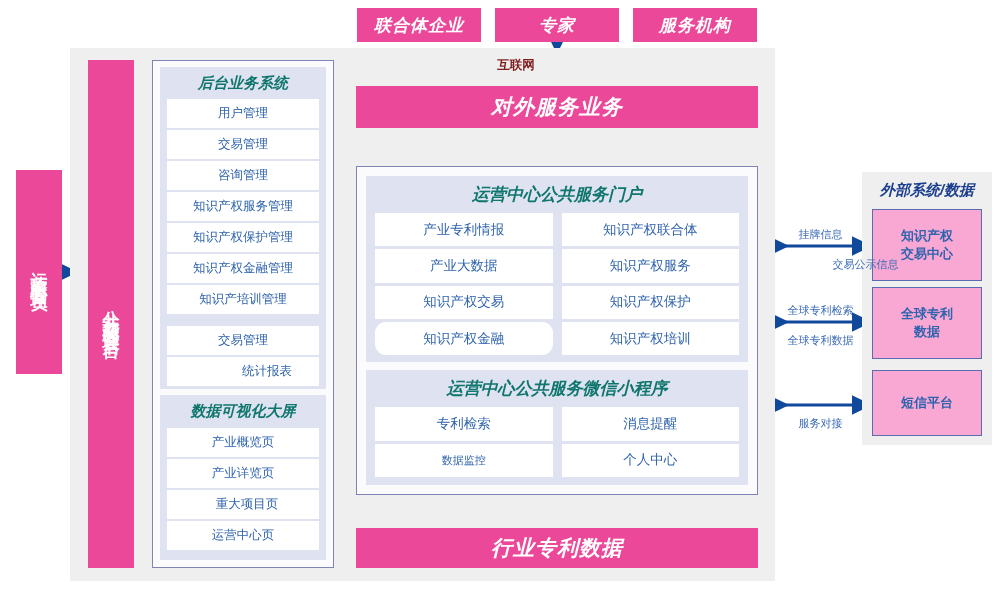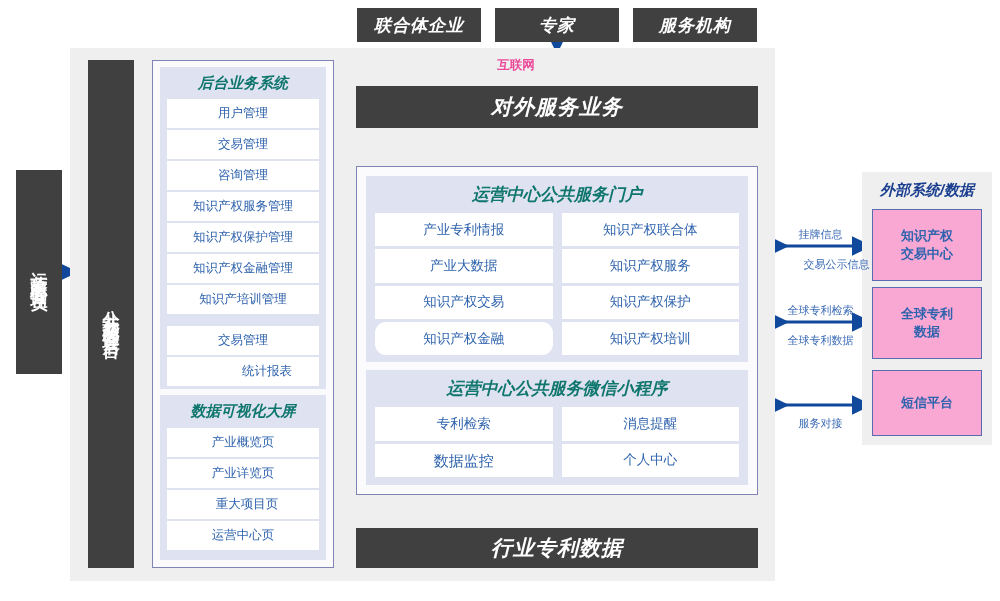--- a/index.html
+++ b/index.html
@@ -3,21 +3,21 @@
 <meta charset="utf-8">
 <style>
   html,body{margin:0;padding:0;background:#ffffff;}
   body{width:1000px;height:601px;position:relative;overflow:hidden;
        font-family:"Liberation Sans","DejaVu Sans",sans-serif;}
   #stage{position:absolute;left:0;top:0;width:1000px;height:601px;}
 
   .abs{position:absolute;box-sizing:border-box;}
 
   
-  .blue{background:#404040;color:#ffffff;display:flex;align-items:center;
+  .blue{background:#ec4899;color:#ffffff;display:flex;align-items:center;
         justify-content:center;text-align:center;font-weight:bold;
         font-style:italic;letter-spacing:1px;}
   .blue.vert{writing-mode:vertical-rl;text-orientation:upright;
              letter-spacing:4px;font-style:normal;}
 
   
   .graybox{background:#efefef;}
 
   
   .wpanel{background:#fbfbfd;border:1.5px solid #7f84b4;}
@@ -31,21 +31,21 @@
         justify-content:center;text-align:center;line-height:1.15;}
 
   
   .extbox{background:#f9a8d4;border:1.3px solid #5a6bb0;color:#2f63ad;
           display:flex;align-items:center;justify-content:center;
           text-align:center;line-height:1.35;font-weight:bold;}
   .ext-title{color:#1b3f8f;font-weight:bold;font-style:italic;text-align:center;}
 
   
   .albl{color:#3a6ab5;text-align:center;white-space:nowrap;font-size:11px;}
-  .albl-dark{color:#ec4899;font-weight:bold;font-size:12.5px;}
+  .albl-dark{color:#7f1d1d;font-weight:bold;font-size:12.5px;}
 
   svg{position:absolute;overflow:visible;}
 </style>
 </head>
 <body>
 
 <div id="stage">
 
   <svg style="left:0;top:0;width:1000px;height:601px;">
     <defs>
@@ -185,21 +185,21 @@
   <div class="abs lav-title" style="left:366px;top:376px;width:382px;height:26px;line-height:26px;font-size:17px;">运营中心公共服务微信小程序</div>
   <div class="abs" style="left:375px;top:407px;width:364px;height:70px;
               display:grid;grid-template-columns:1fr 1fr;grid-template-rows:1fr 1fr;
               gap:3px 9px;">
     <div class="cell" style="font-size:13.5px;">
       <span>专利检索</span>
       </div>
     <div class="cell" style="font-size:13.5px;">
       <span>消息提醒</span>
       </div>
-    <div class="cell" style="font-size:15px;">
+    <div class="cell" style="font-size:11px;">
       <span>数据监控</span>
       </div>
     <div class="cell" style="font-size:13.5px;">
       <span>个人中心</span>
       </div>
   </div>
 
   <div class="abs blue" style="left:356px;top:528px;width:402px;height:40px;font-size:21px;">
     <span>行业专利数据</span>
   </div>
@@ -219,20 +219,20 @@
       <div>数据</div>
     </div>
   </div>
   <div class="abs extbox" style="left:872px;top:370px;width:110px;height:66px;font-size:13px;">
     <div>
       <div>短信平台</div>
     </div>
   </div>
 
   <div class="abs albl" style="left:779px;top:226px;width:83px;height:16px;line-height:16px;">挂牌信息</div>
-  <div class="abs albl" style="left:792px;top:256px;width:89px;height:16px;line-height:16px;">交易公示信息</div>
+  <div class="abs albl" style="left:821px;top:256px;width:89px;height:16px;line-height:16px;">交易公示信息</div>
 
   <div class="abs albl" style="left:776px;top:302px;width:89px;height:16px;line-height:16px;">全球专利检索</div>
   <div class="abs albl" style="left:776px;top:332px;width:89px;height:16px;line-height:16px;">全球专利数据</div>
 
   <div class="abs albl" style="left:779px;top:415px;width:83px;height:16px;line-height:16px;">服务对接</div>
 
 </div>
 
 </body></html>

